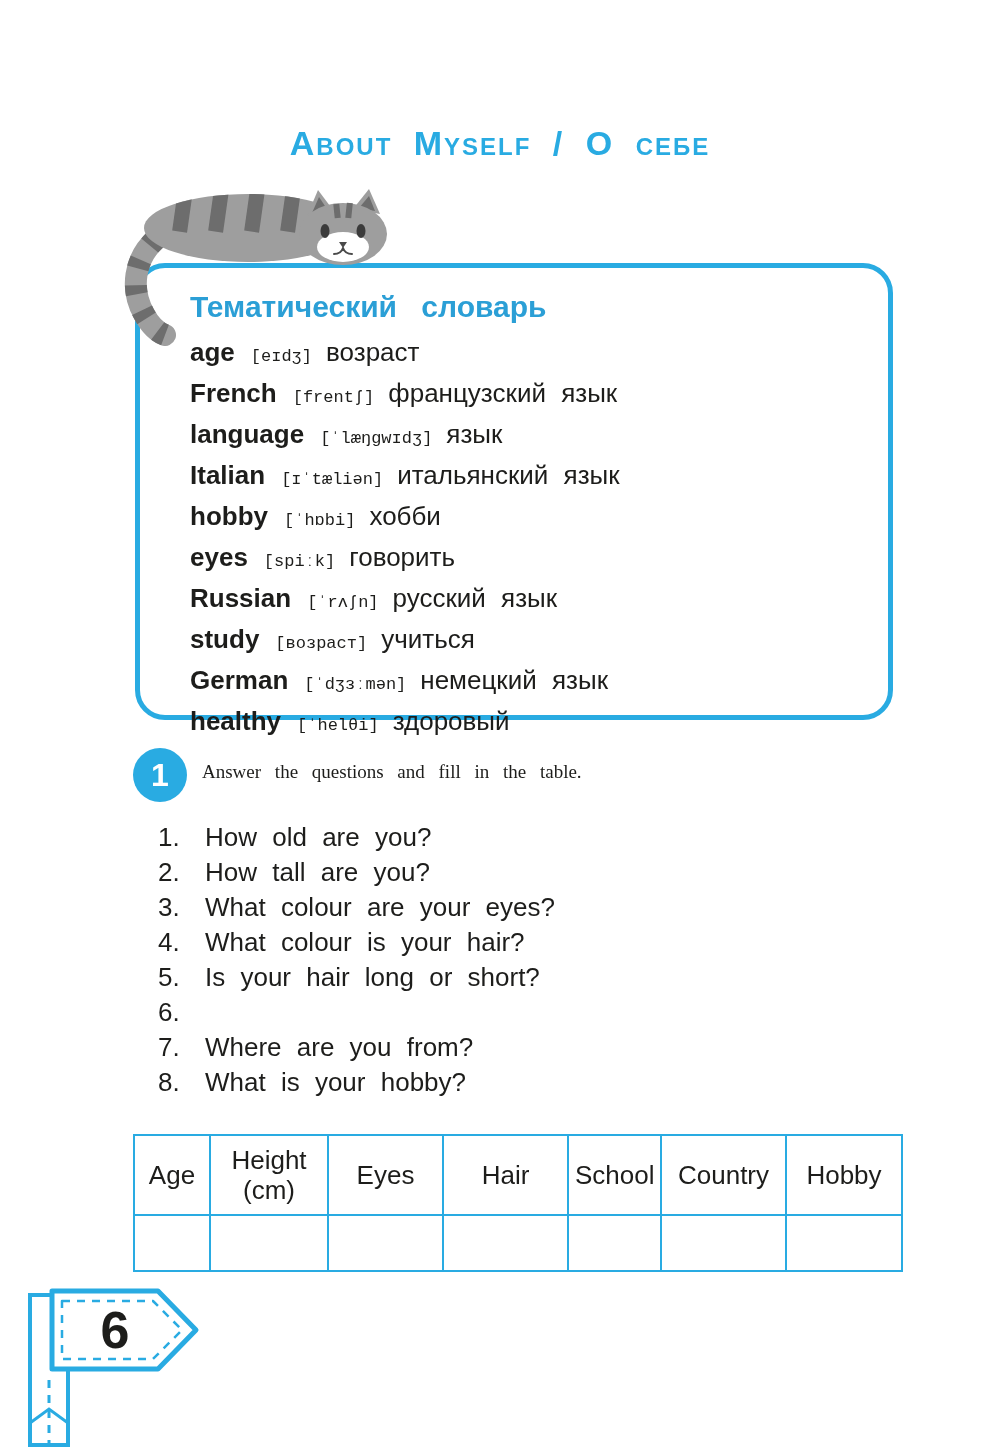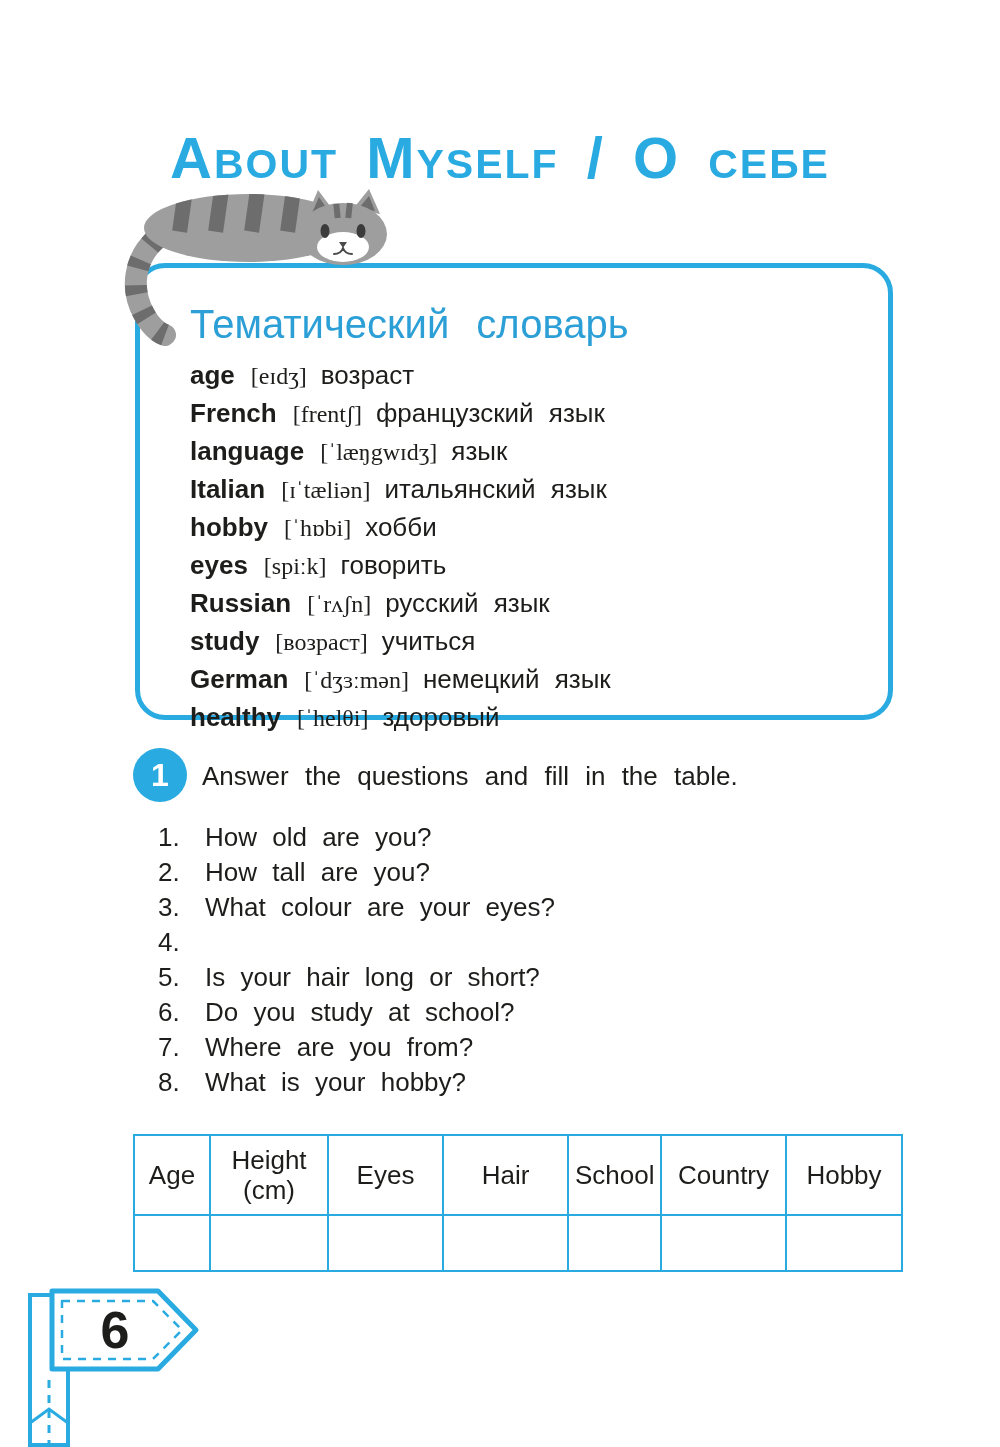--- a/index.html
+++ b/index.html
@@ -3,49 +3,49 @@
 <meta charset="utf-8">
 <style>
   html,body { margin:0; padding:0; background:#ffffff; }
   .page {
     position:relative; width:1000px; height:1447px; background:#ffffff;
     font-family:"Liberation Sans", sans-serif; color:#1d1d1b; overflow:hidden;
   }
   
   .title {
     position:absolute; top:124px; left:0; width:1000px; text-align:center;
-    font-size:58px; font-weight:bold; font-variant:small-caps;
+    font-size:34px; font-weight:bold; font-variant:small-caps;
     letter-spacing:2px; word-spacing:10px; color:#29abe2;
   }
   
   .cat { position:absolute; left:124px; top:184px; width:280px; height:162px; z-index:5; }
   
   .vocab-box {
     position:absolute; left:135px; top:263px; width:758px; height:457px;
     box-sizing:border-box; border:5px solid #29abe2; border-radius:30px;
     padding:22px 20px 0 50px; z-index:1; background:#fff;
   }
   .vocab-heading {
-    font-size:40px; font-weight:normal; color:#2b9fd6;
-    word-spacing:16px; margin:12px 0 10px 0;
+    font-size:30px; font-weight:bold; color:#2b9fd6;
+    word-spacing:16px; margin:0 0 10px 0;
   }
   .vocab-row { font-size:26px; line-height:37px; white-space:nowrap; }
   .vocab-word { font-weight:bold; margin-right:16px; }
-  .vocab-tr { font-family:Liberation Serif, serif; font-size:24px; margin-right:14px; }
+  .vocab-tr { font-family:Liberation Mono, monospace; font-size:17px; margin-right:14px; }
   .vocab-ru { word-spacing:8px; }
   
   .ex-badge {
     position:absolute; left:133px; top:748px; width:54px; height:54px;
     border-radius:50%; background:#29abe2; color:#fff; z-index:2;
     display:flex; align-items:center; justify-content:center;
     font-size:32px; font-weight:bold;
   }
   .ex-instruction {
     position:absolute; left:202px; top:761px; width:640px;
-    font-size:26px; word-spacing:9px;
+    font-size:19px; word-spacing:9px;font-family:Liberation Serif, serif;
   }
   
   .questions { position:absolute; left:158px; top:820px; }
   .q-row { display:flex; font-size:26px; line-height:35px; word-spacing:8px; }
   .q-num { width:47px; flex:none; }
   
   .ans-table {
     position:absolute; left:133px; top:1134px; border-collapse:collapse;
     table-layout:fixed; width:768px;
   }
@@ -153,28 +153,28 @@
     <div class="q-row">
       <span class="q-num">2.</span>
       <span class="q-text">How tall are you?</span>
     </div>
     <div class="q-row">
       <span class="q-num">3.</span>
       <span class="q-text">What colour are your eyes?</span>
     </div>
     <div class="q-row">
       <span class="q-num">4.</span>
+      <span class="q-text">What colour is your hair?</span>
     </div>
     <div class="q-row">
       <span class="q-num">5.</span>
       <span class="q-text">Is your hair long or short?</span>
     </div>
     <div class="q-row">
       <span class="q-num">6.</span>
-      <span class="q-text">Do you study at school?</span>
     </div>
     <div class="q-row">
       <span class="q-num">7.</span>
       <span class="q-text">Where are you from?</span>
     </div>
     <div class="q-row">
       <span class="q-num">8.</span>
       <span class="q-text">What is your hobby?</span>
     </div>
   </div>

